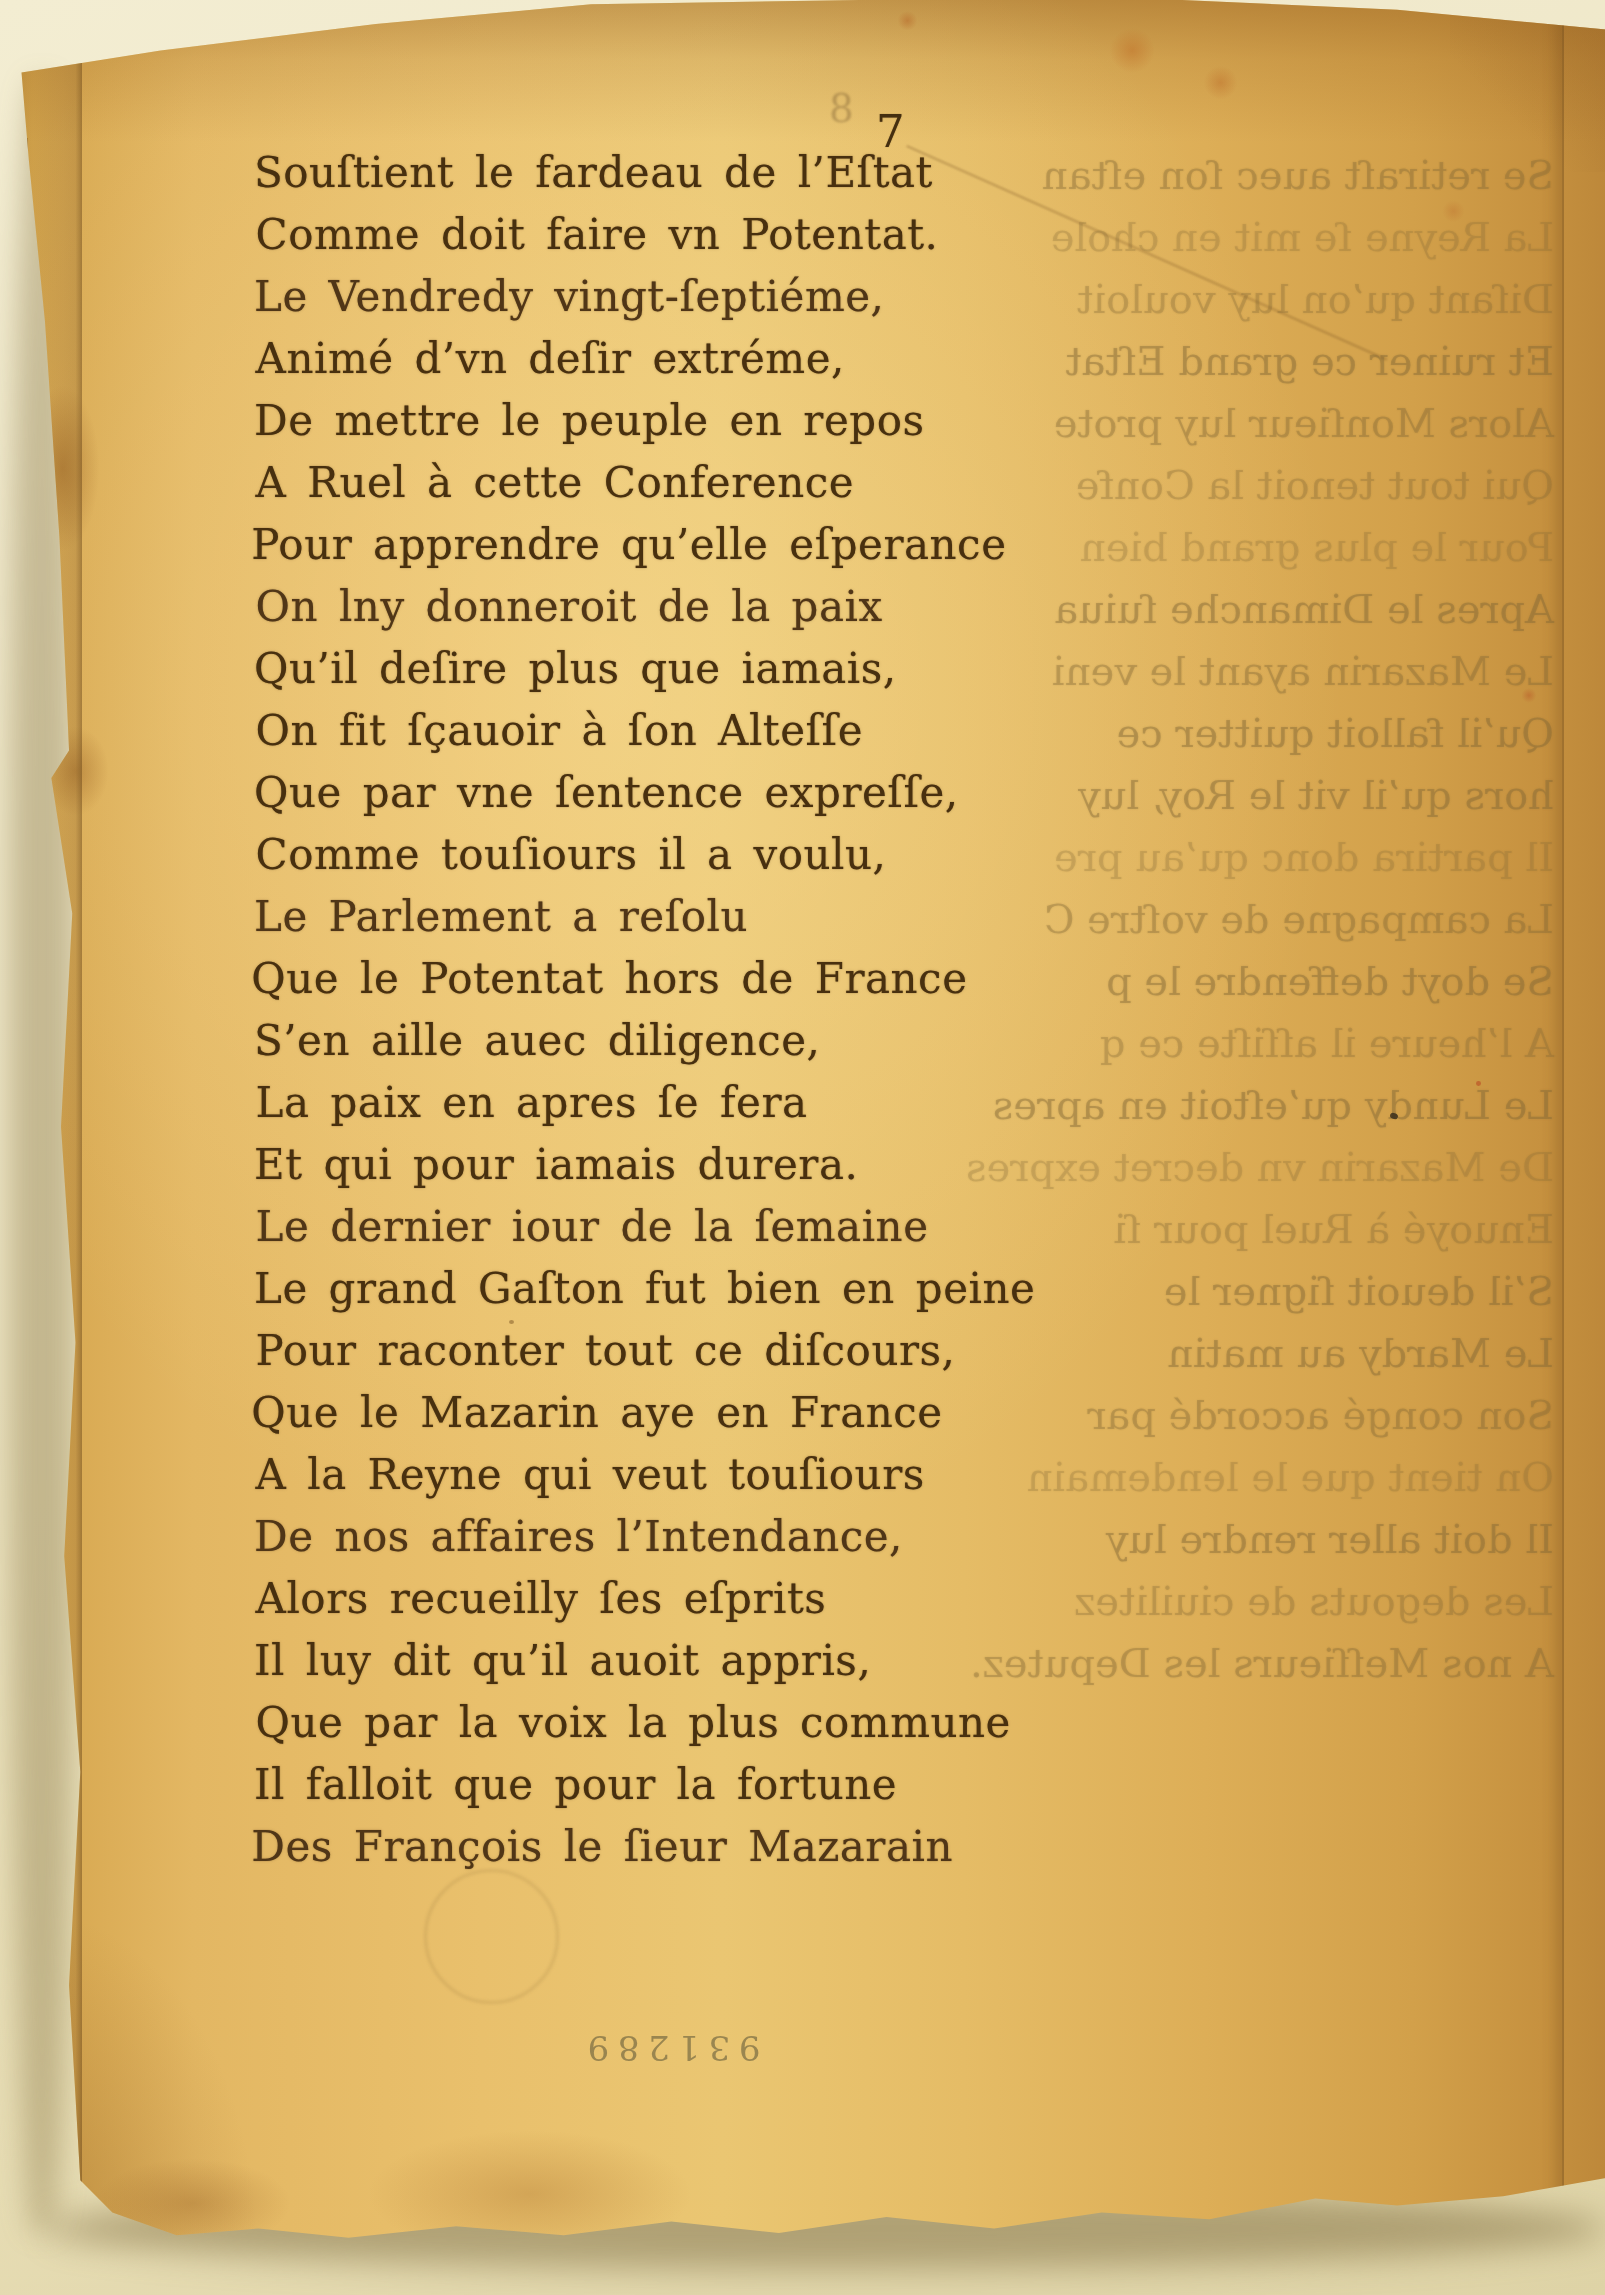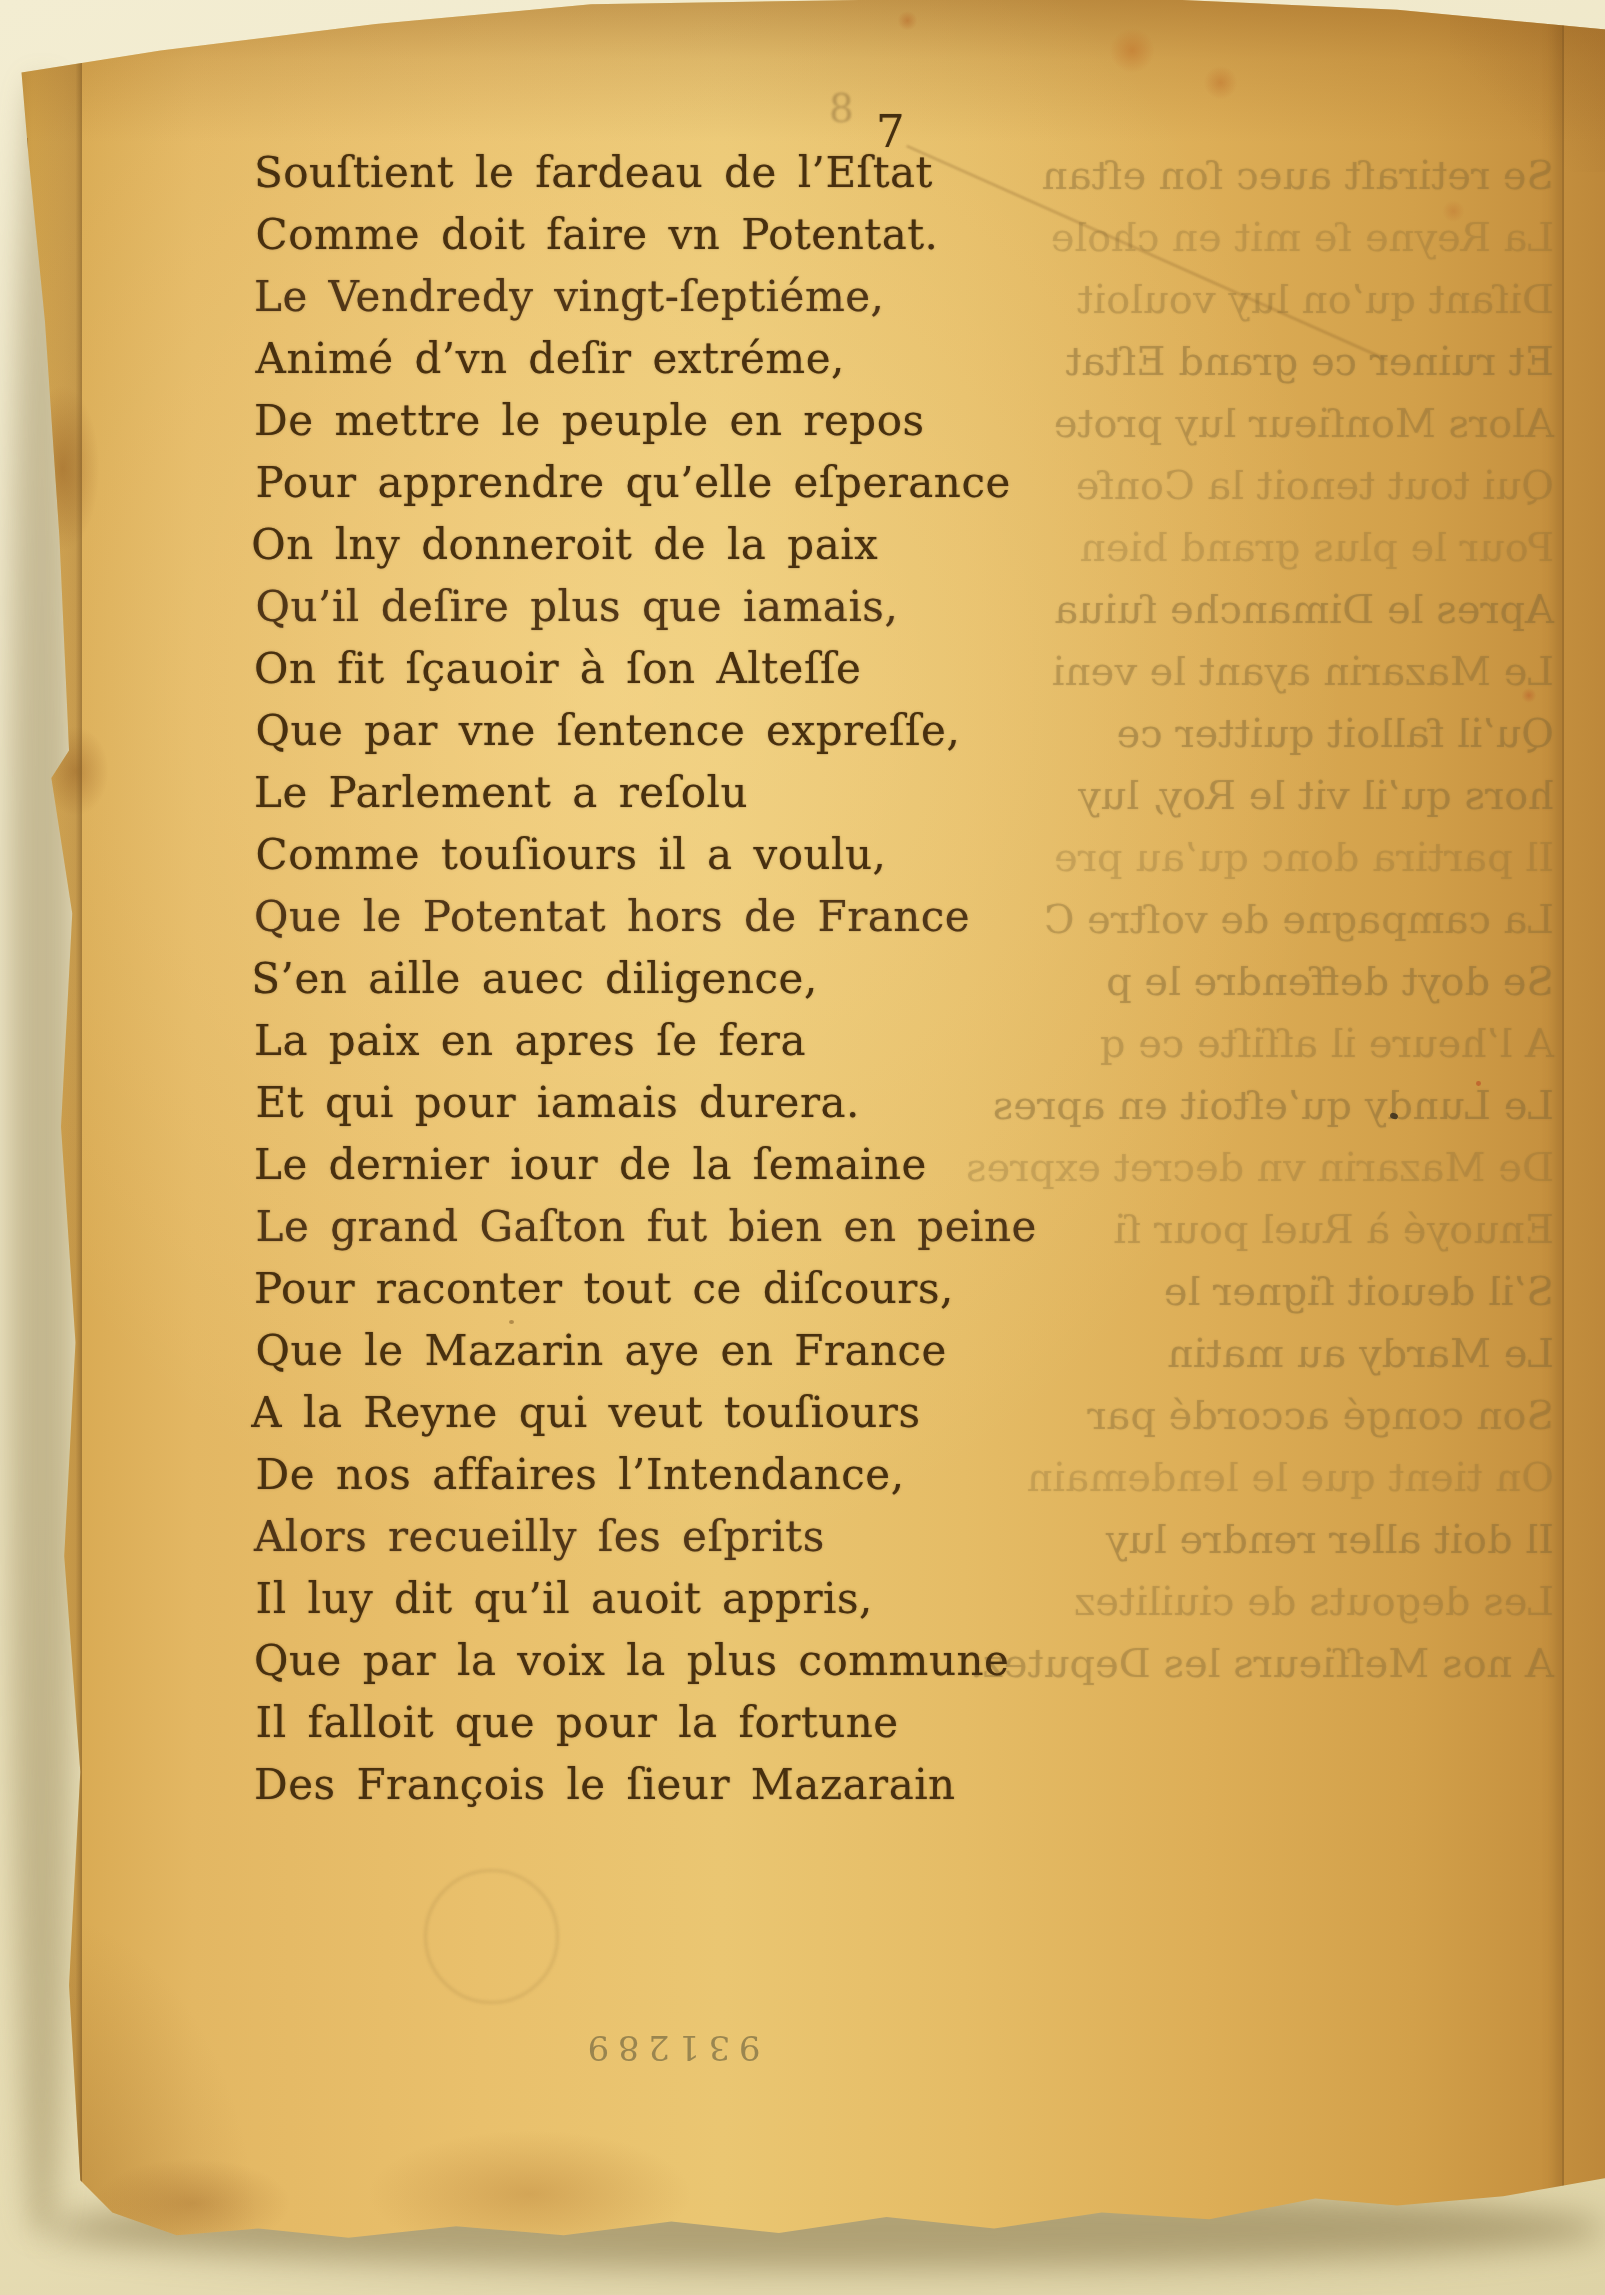--- a/index.html
+++ b/index.html
@@ -177,27 +177,28 @@
     <div class="ghost-page-number">8</div>
 
     <div class="page-number">7</div>
 
     <div class="poem">
         <div class="poem-line">Souſtient le fardeau de l’Eſtat</div>
         <div class="poem-line">Comme doit faire vn Potentat.</div>
         <div class="poem-line">Le Vendredy vingt-ſeptiéme,</div>
         <div class="poem-line">Animé d’vn deſir extréme,</div>
         <div class="poem-line">De mettre le peuple en repos</div>
+        <div class="poem-line">A Ruel à cette Conference</div>
         <div class="poem-line">Pour apprendre qu’elle eſperance</div>
         <div class="poem-line">On lny donneroit de la paix</div>
         <div class="poem-line">Qu’il deſire plus que iamais,</div>
         <div class="poem-line">On fit ſçauoir à ſon Alteſſe</div>
         <div class="poem-line">Que par vne ſentence expreſſe,</div>
+        <div class="poem-line">Comme touſiours il a voulu,</div>
         <div class="poem-line">Le Parlement a reſolu</div>
-        <div class="poem-line">Comme touſiours il a voulu,</div>
         <div class="poem-line">Que le Potentat hors de France</div>
         <div class="poem-line">S’en aille auec diligence,</div>
         <div class="poem-line">La paix en apres ſe fera</div>
         <div class="poem-line">Et qui pour iamais durera.</div>
         <div class="poem-line">Le dernier iour de la ſemaine</div>
         <div class="poem-line">Le grand Gaſton fut bien en peine</div>
         <div class="poem-line">Pour raconter tout ce diſcours,</div>
         <div class="poem-line">Que le Mazarin aye en France</div>
         <div class="poem-line">A la Reyne qui veut touſiours</div>
         <div class="poem-line">De nos affaires l’Intendance,</div>

